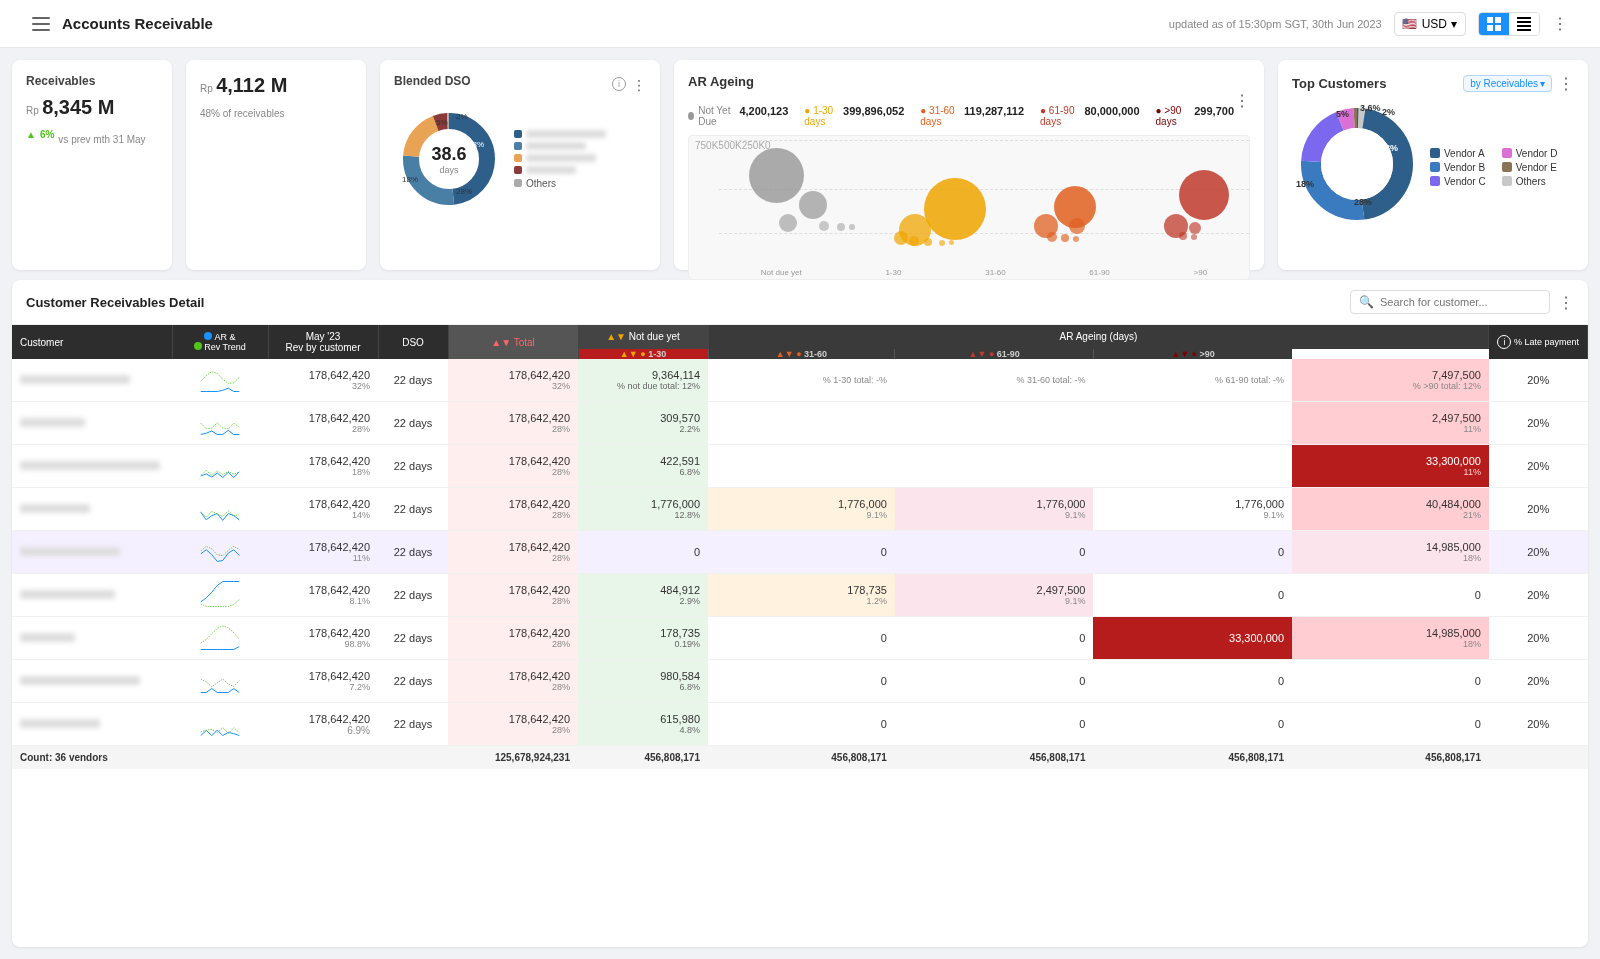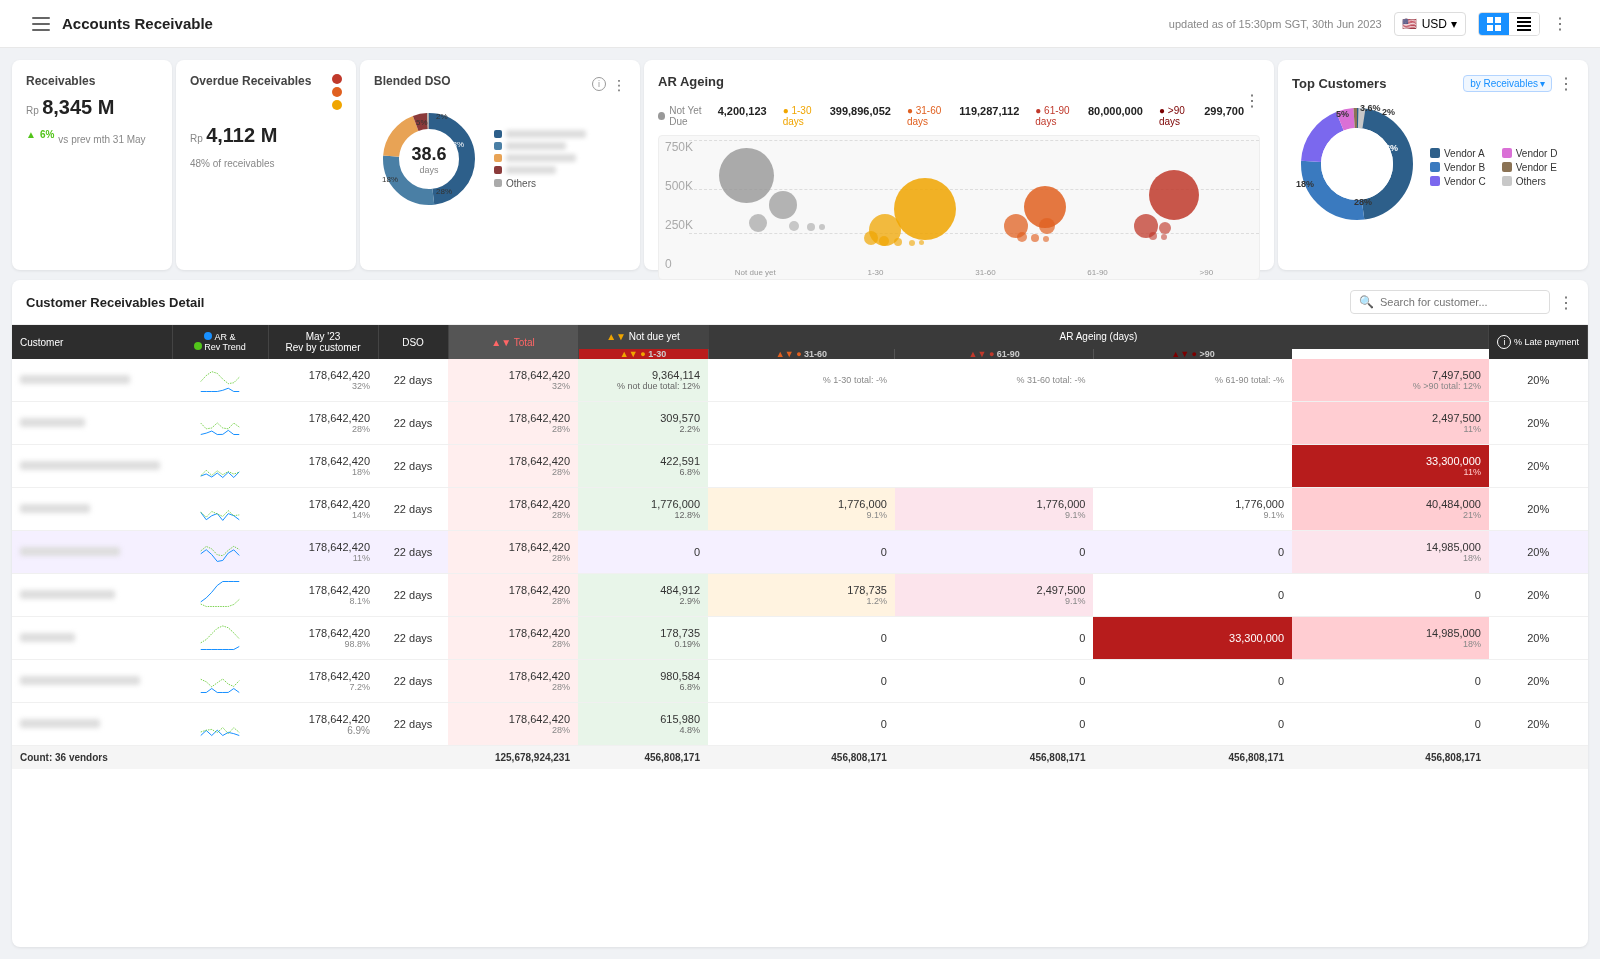--- a/index.html
+++ b/index.html
@@ -18,21 +18,21 @@
     .currency-btn { display: flex; align-items: center; gap: 4px; background: #fff; border: 1px solid #ddd; border-radius: 4px; padding: 4px 8px; font-size: 12px; cursor: pointer; }
     .view-toggle { display: flex; border: 1px solid #ddd; border-radius: 4px; overflow: hidden; }
     .view-btn { padding: 4px 8px; background: #fff; border: none; cursor: pointer; display: flex; align-items: center; }
     .view-btn.active { background: #1890ff; color: #fff; }
     .more-btn { background: none; border: none; cursor: pointer; font-size: 16px; color: #666; }
 
     
     .main { padding: 12px; display: flex; flex-direction: column; gap: 10px; height: calc(959px - 48px); }
 
     
-    .top-row { display: flex; gap: 4px; height: 210px; }
+    .top-row { display: flex; gap: 14px; height: 210px; }
 
     
     .card { background: #fff; border-radius: 8px; padding: 14px; box-shadow: 0 1px 3px rgba(0,0,0,0.08); }
     
     .receivables-card { width: 160px; flex-shrink: 0; }
     .card-title { font-size: 12px; font-weight: 600; color: #444; margin-bottom: 8px; }
     .card-value { font-size: 22px; font-weight: 700; color: #222; margin-bottom: 4px; }
     .card-currency { font-size: 10px; color: #888; }
     .card-sub { font-size: 10px; color: #888; margin-top: 11px; }
 
@@ -138,28 +138,20 @@
           <span class="card-value" style="font-size:20px">8,345 M</span>
         </div>
         <div style="display:flex;align-items:center;gap:4px;margin-bottom:4px">
           <span style="color:#52c41a;font-size:10px">▲</span>
           <span style="color:#52c41a;font-size:10px;font-weight:600">6%</span>
           <span class="card-sub">vs prev mth 31 May</span>
         </div>
       </div>
 
       <div class="card overdue-card">
-        <div style="display:flex;justify-content:space-between;align-items:flex-start;margin-bottom:6px">
-          <div class="card-title">Overdue Receivables</div>
-          <div class="overdue-indicators">
-            <div style="width:10px;height:10px;border-radius:50%;background:#c0392b"></div>
-            <div style="width:10px;height:10px;border-radius:50%;background:#e06020"></div>
-            <div style="width:10px;height:10px;border-radius:50%;background:#f0a500"></div>
-          </div>
-        </div>
         <div style="margin-bottom:4px">
           <span class="card-currency">Rp</span>
           <span class="card-value" style="font-size:20px">4,112 M</span>
         </div>
         <div class="card-sub">48% of receivables</div>
       </div>
 
       <div class="card blended-card">
         <div class="blended-header">
           <span class="card-title">Blended DSO</span>
@@ -239,21 +231,21 @@
               <div class="ar-legend-item">
                 <span class="ar-legend-label" style="color:#7b0000">● &gt;90 days</span>
                 <span class="ar-legend-value">299,700</span>
               </div>
             </div>
           </div>
           <button class="more-btn">⋮</button>
         </div>
 
         <div style="position:relative;height:145px;background:#f8f8f8;border-radius:4px;border:1px solid #eee;overflow:hidden">
-          <div style="position:absolute;left:6px;top:4px;bottom:8px;display:flex;flex-direction:column;justify-content:space-between;font-size:12px;color:#aaa;">
+          <div style="position:absolute;left:6px;top:4px;bottom:8px;display:flex;flex-direction:row;justify-content:space-between;font-size:10px;color:#aaa;">
             <span>750K</span>
               <span>500K</span>
               <span>250K</span>
               <span>0</span>
           </div>
 
           <div style="position:absolute;left:30px;right:0;top:4px;border-top:1px dashed #ddd"></div>
           <div style="position:absolute;left:30px;right:0;top:37%;border-top:1px dashed #ddd"></div>
           <div style="position:absolute;left:30px;right:0;top:68%;border-top:1px dashed #ddd"></div>
 

